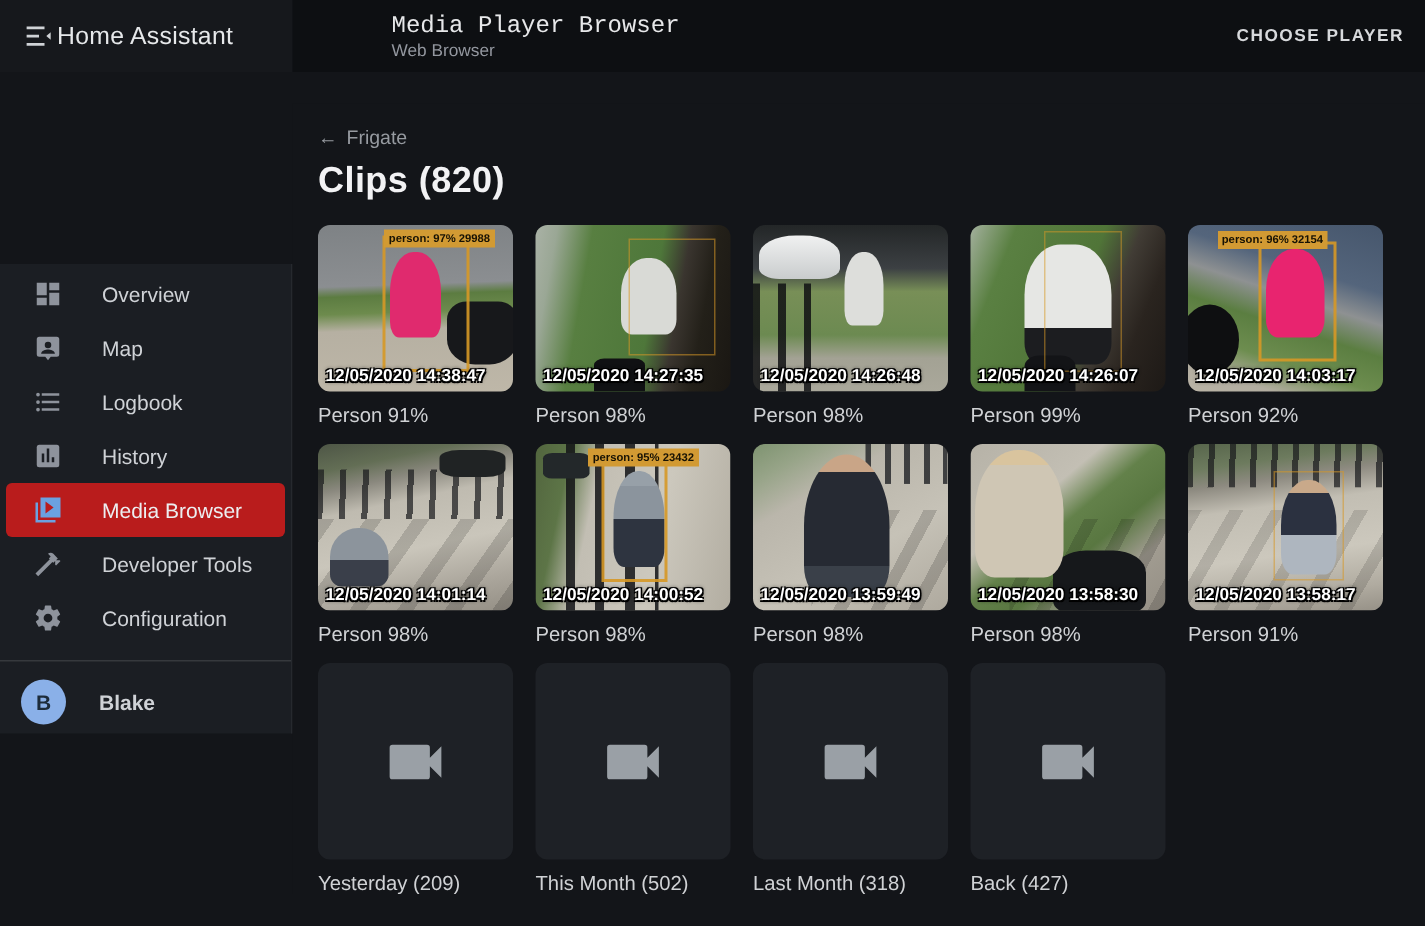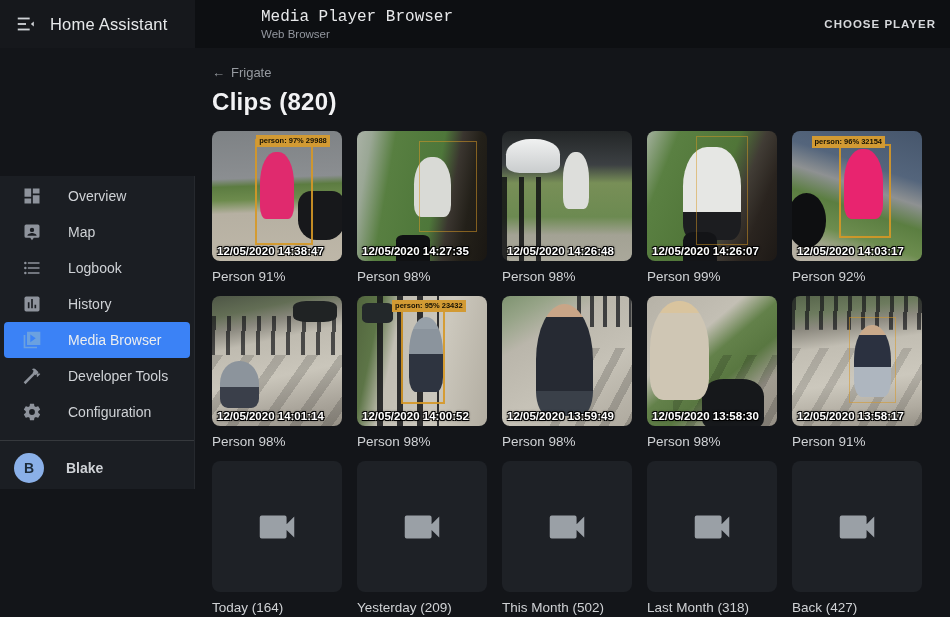--- a/index.html
+++ b/index.html
@@ -1,21 +1,21 @@
 <!DOCTYPE html>
 <html><head>
 <meta charset="utf-8">
 <style>
   * { margin:0; padding:0; box-sizing:border-box; }
   html,body { width:950px; height:617px; overflow:hidden; background:#131519;
     font-family:"Liberation Sans", sans-serif; }
 
   
   .topbar { display:flex; height:48px; }
-  .topbar-left { width:195px; background:#16181c; display:flex; align-items:center; gap:12px;
+  .topbar-left { width:195px; background:#16181c; display:flex; align-items:center; 
     padding-left:14px; flex-shrink:0; }
   .menu-btn { width:24px; height:24px; color:#cfd2d6; cursor:pointer; display:flex;
     align-items:center; justify-content:center; background:none; border:none; }
   .menu-btn svg { width:22px; height:22px; }
   .app-title { color:#e6e8ea; font-size:16.5px; letter-spacing:.2px; }
   .topbar-main { flex:1; background:#0d0f12; display:flex; align-items:center; }
   .view-titles { margin-left:66px; display:flex; flex-direction:column; justify-content:center; }
   .view-title { color:#e7e8ea; font-size:16px; line-height:1.2;font-family:Liberation Mono, monospace; }
   .view-subtitle { color:#93979f; font-size:11.5px; margin-top:1px; }
   .choose-player { margin-left:auto; margin-right:14px; background:none; border:none;
@@ -26,41 +26,41 @@
   .page-body { display:flex; height:569px;align-items:center; }
 
   
   .sidebar { width:195px; flex-shrink:0; background:#1b1e23; --icon-cut:#1b1e23;
     display:flex; flex-direction:column; padding:2px 0 2px; border-right:1px solid #26292e; }
   .side-item { height:36px; display:flex; align-items:center; gap:26px; padding-left:18px;
     margin:0 4px; border-radius:4px; cursor:pointer; }
   .side-item .icon { width:20px; height:20px; color:#8e939c; display:flex; }
   .side-item .icon svg { width:20px; height:20px; }
   .side-item .lbl { color:#cfd2d6; font-size:14px; }
-  .side-item.selected { background:#3b82f6; }
+  .side-item.selected { background:#b91c1c; }
   .side-item.selected .icon { color:#6ba1e0; }
   .side-item.selected .lbl { color:#eceef0; font-weight:500; }
   .side-spacer { flex:1; }
   .side-divider { border-top:1px solid rgba(255,255,255,.12); margin:10px 0 8px; }
   .profile-row { height:38px; display:flex; align-items:center; gap:22px; padding-left:14px;
     cursor:pointer; }
   .avatar { width:30px; height:30px; border-radius:50%; background:#8ab0e8; color:#1c2b3a;
     font-size:14px; font-weight:700; display:flex; align-items:center; justify-content:center; }
   .profile-name { color:#cfd2d6; font-size:14px;font-weight:bold; }
 
   
   .content { flex:1; background:#131519; padding:15px 0 0 17px; overflow:hidden; }
   .back-link { display:flex; align-items:center; gap:6px; color:#969aa0; font-size:13px;
     cursor:pointer; width:fit-content; }
   .page-title { color:#f2f2f4; font-size:24px; font-weight:700; margin-top:8px; letter-spacing:.3px; }
 
   .grid { margin-top:15px; display:grid; grid-template-columns:repeat(5,130px);
     column-gap:15px; row-gap:12px; }
   .card { cursor:pointer; }
-  .thumb { position:relative; width:130px; height:130px; border-radius:8px; overflow:hidden;
+  .thumb { position:relative; width:130px; height:111px; border-radius:8px; overflow:hidden;
     background:#22252a;text-decoration:underline; }
   .thumb::before, .thumb::after { content:""; position:absolute; }
   .caption { margin-top:8px; color:#d0d2d5; font-size:13.5px; }
   .ts { position:absolute; left:5px; right:2px; bottom:4px; color:#fff; font-size:11.5px;
     font-weight:700; white-space:nowrap; z-index:4;
     text-shadow:-1px -1px 0 #000,1px -1px 0 #000,-1px 1px 0 #000,1px 1px 0 #000,0 0 3px #000; }
   .bbox { position:absolute; border:2px solid rgba(214,152,38,.9); z-index:2; }
   .det { position:absolute; z-index:3; background:#d29a33; color:#171204; font-size:7.5px;
     font-weight:700; padding:1px 3px; white-space:nowrap; line-height:1.3; }
 
@@ -315,57 +315,47 @@
     <div class="caption">Person 91%</div>
   </div>
         <div class="card">
     <div class="folder">
       <span style="display:flex">
         <svg viewBox="0 0 24 24" width="46" height="46">
                 <path fill="#9aa0a6" d="M17,10.5V7A1,1 0 0,0 16,6H4A1,1 0 0,0 3,7V17A1,1 0 0,0 4,18H16A1,1 0 0,0 17,17V13.5L21,17.5V6.5L17,10.5Z"></path>
               </svg>
       </span>
     </div>
-    <div class="caption">Today (164)</div>
+    <div class="caption">Yesterday (209)</div>
   </div>
         <div class="card">
     <div class="folder">
       <span style="display:flex">
         <svg viewBox="0 0 24 24" width="46" height="46">
                 <path fill="#9aa0a6" d="M17,10.5V7A1,1 0 0,0 16,6H4A1,1 0 0,0 3,7V17A1,1 0 0,0 4,18H16A1,1 0 0,0 17,17V13.5L21,17.5V6.5L17,10.5Z"></path>
               </svg>
       </span>
     </div>
-    <div class="caption">Yesterday (209)</div>
+    <div class="caption">This Month (502)</div>
   </div>
         <div class="card">
     <div class="folder">
       <span style="display:flex">
         <svg viewBox="0 0 24 24" width="46" height="46">
                 <path fill="#9aa0a6" d="M17,10.5V7A1,1 0 0,0 16,6H4A1,1 0 0,0 3,7V17A1,1 0 0,0 4,18H16A1,1 0 0,0 17,17V13.5L21,17.5V6.5L17,10.5Z"></path>
               </svg>
       </span>
     </div>
-    <div class="caption">This Month (502)</div>
+    <div class="caption">Last Month (318)</div>
   </div>
         <div class="card">
     <div class="folder">
       <span style="display:flex">
         <svg viewBox="0 0 24 24" width="46" height="46">
                 <path fill="#9aa0a6" d="M17,10.5V7A1,1 0 0,0 16,6H4A1,1 0 0,0 3,7V17A1,1 0 0,0 4,18H16A1,1 0 0,0 17,17V13.5L21,17.5V6.5L17,10.5Z"></path>
               </svg>
       </span>
     </div>
-    <div class="caption">Last Month (318)</div>
-  </div>
-        <div class="card">
-    <div class="folder">
-      <span style="display:flex">
-        <svg viewBox="0 0 24 24" width="46" height="46">
-                <path fill="#9aa0a6" d="M17,10.5V7A1,1 0 0,0 16,6H4A1,1 0 0,0 3,7V17A1,1 0 0,0 4,18H16A1,1 0 0,0 17,17V13.5L21,17.5V6.5L17,10.5Z"></path>
-              </svg>
-      </span>
-    </div>
     <div class="caption">Back (427)</div>
   </div>
       </div>
   </main>
 </div>
 
 </body></html>

